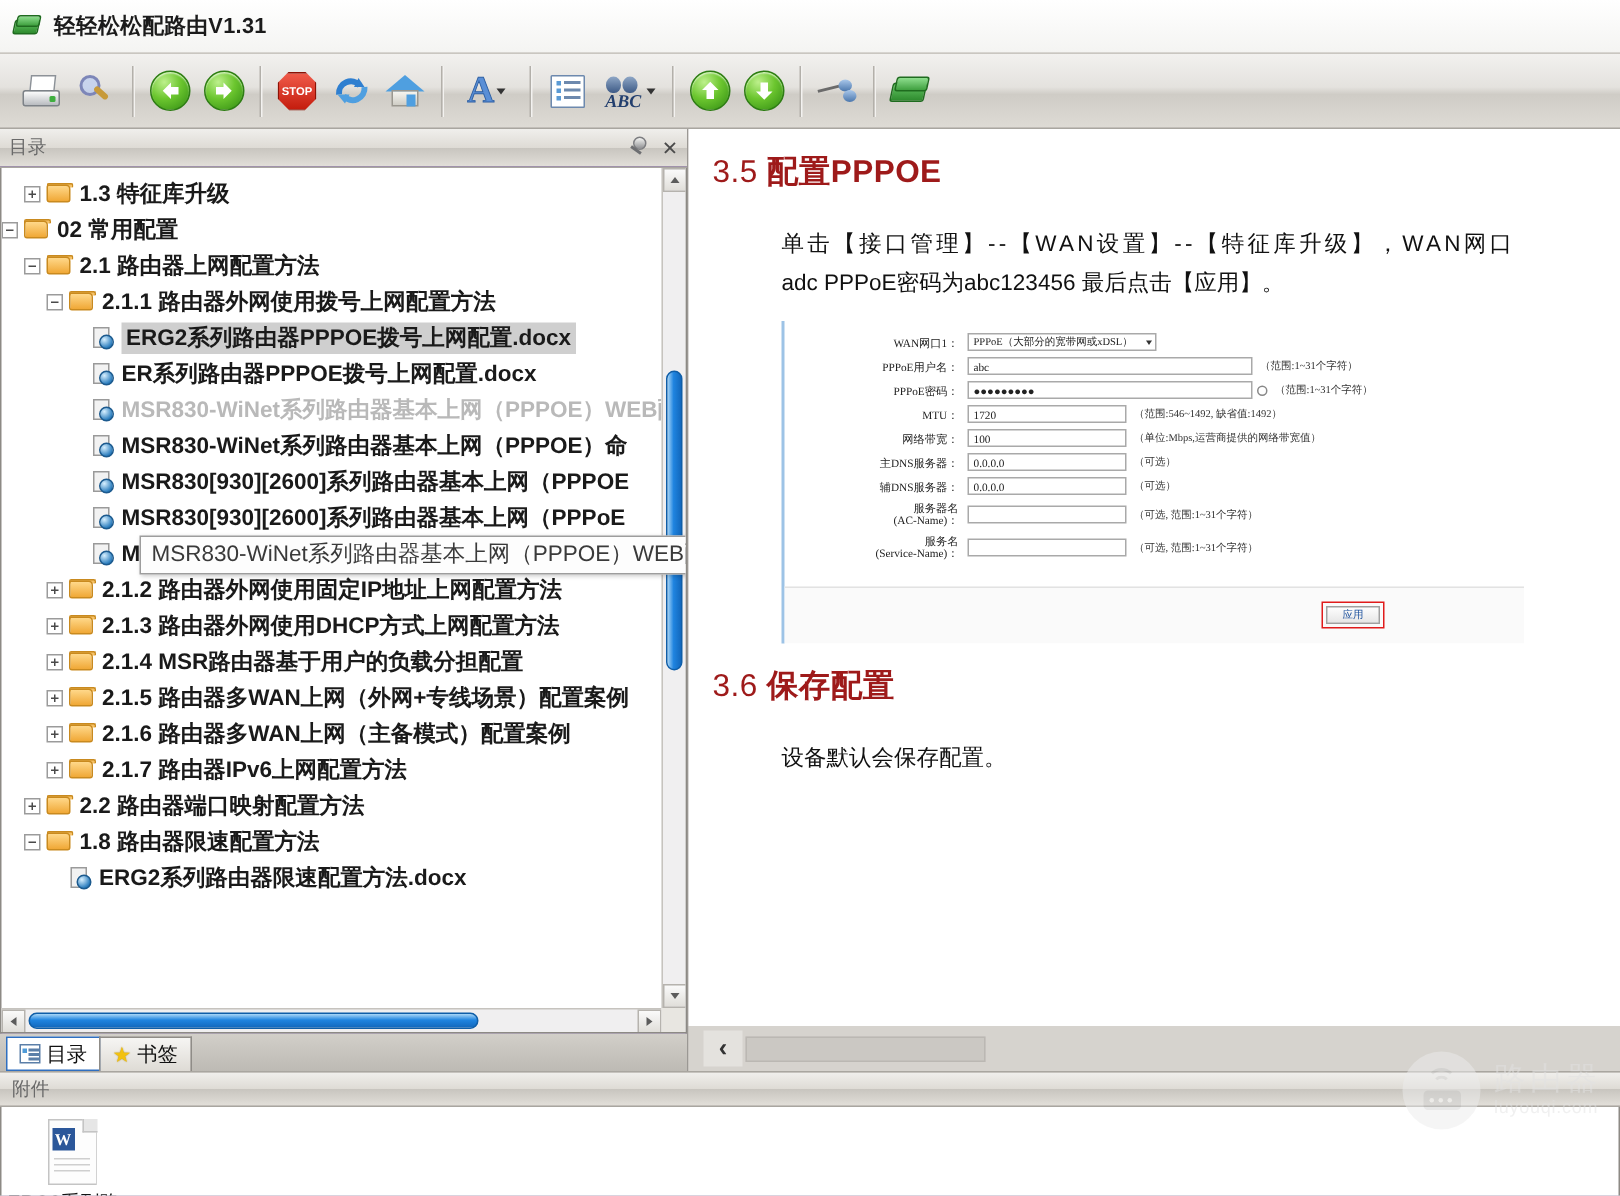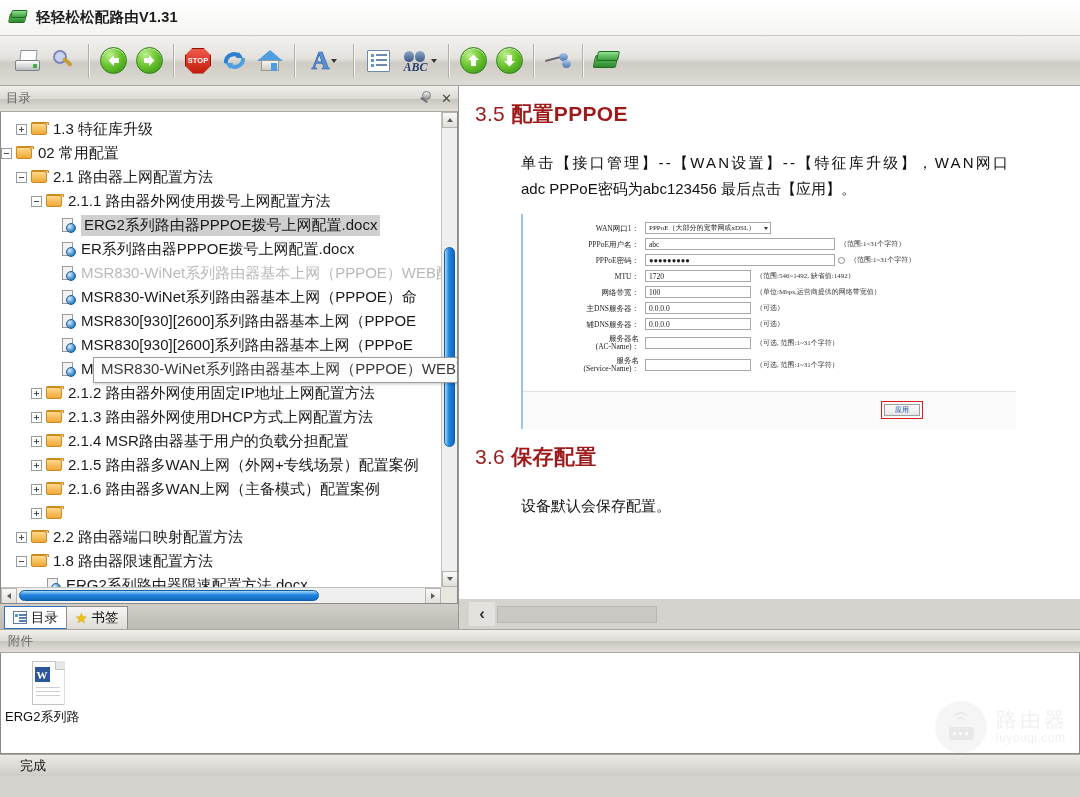--- a/index.html
+++ b/index.html
@@ -77,36 +77,36 @@
   .link2 { width:27px;height:18px;position:relative;}
   .link2 .e{position:absolute;width:9px;height:8px;border-radius:50%;background:linear-gradient(#a9c7ea,#4b77ad);}
   .link2 .e1{left:14px;top:1px;} .link2 .e2{left:17px;top:8px;}
   .link2 .st{position:absolute;left:0;top:6px;width:16px;height:2px;background:#6b6b6b;transform:rotate(-14deg);}
   .bkgreen { width:26px;height:20px;position:relative;}
   .bkgreen i{position:absolute;border-radius:2px;border:1px solid #1f6b1f;}
   .bkgreen i.a{left:0;top:4px;width:23px;height:13px;background:linear-gradient(#63c463,#2e8b2e);transform:skewX(-12deg);}
   .bkgreen i.b{left:3px;top:0;width:22px;height:10px;background:linear-gradient(#8ede8e,#3fa03f);transform:skewX(-12deg);}
 
   
-  .main { display:flex; height:543px; background:#4c1d95; }
+  .main { display:flex; height:628px; background:#4c1d95; }
 
   
   .leftpane { width:458px; display:flex; flex-direction:column; position:relative; }
   .panehdr {
     height:26px; background:linear-gradient(#f0efec 0%,#dedbd5 50%,#c8c5bf 51%,#e2dfd9 100%);
     border-bottom:1px solid #a9a6a0; display:flex; align-items:center; padding:0 6px;
   }
   .panehdr .t { font-size:12.5px; color:#6a6a6a; flex:1; }
   .pin { width:15px;height:15px;position:relative;margin-right:7px; }
   .pin .head{position:absolute;left:3px;top:0;width:9px;height:9px;border-radius:50%;background:linear-gradient(#f4f4f2,#8f9093);border:1px solid #7c7d80;}
   .pin .tail{position:absolute;left:1px;top:8px;width:8px;height:2px;background:#6d6e71;transform:rotate(35deg);}
   .xbtn { font-size:13px; color:#4a4a4a; line-height:1; cursor:default; }
 
   .treewrap { flex:1; background:#fff; border:1px solid #8d8a85; border-top:none; margin:0 0 0 0; position:relative; overflow:hidden; }
-  .tree { position:absolute; left:0; top:0; right:16px; bottom:16px; overflow:hidden; padding-top:5px; }
+  .tree { position:absolute; left:0; top:0; right:16px; bottom:16px; overflow:hidden; padding-top:5px;font-weight:bold; }
   .trow { height:24px; display:flex; align-items:center; font-size:15px; color:#1a1a1a; white-space:nowrap; }
   .trow .exp { width:11px;height:11px;border:1px solid #9b9b9b;background:#fff;margin-right:4px;position:relative;flex:none;font-size:0; }
   .trow .exp::before{content:"";position:absolute;left:2px;top:4.5px;width:5px;height:1px;background:#4a4a4a;}
   .trow .exp.plus::after{content:"";position:absolute;left:4px;top:2.5px;width:1px;height:5px;background:#4a4a4a;}
   .trow .spacer { width:15px; flex:none; }
   .folder { width:17px;height:14px;position:relative;margin-right:5px;flex:none; }
   .folder .bk{position:absolute;left:0;top:1px;width:16px;height:12px;background:linear-gradient(#ffd88a,#f0a836);border:1px solid #c98a1f;border-radius:1.5px 3px 2px 2px;}
   .folder .tab{position:absolute;left:0;top:0px;width:7px;height:3px;background:#f5c167;border:1px solid #c98a1f;border-bottom:none;border-radius:1.5px 1.5px 0 0;}
   .docico { width:15px;height:15px;position:relative;margin-right:5px;flex:none; }
   .docico .pg{position:absolute;left:1px;top:0;width:11px;height:14px;background:#f2f2f2;border:1px solid #9a9a9a;}
@@ -524,20 +524,21 @@
             <span class="lbl">2.1.6 路由器多WAN上网（主备模式）配置案例</span>
           </div>
           <div class="trow">
             <span class="spacer"></span>
             <span class="spacer"></span>
             <span class="exp plus"></span>
             <span class="folder">
               <i class="tab"></i>
               <i class="bk"></i>
             </span>
+            <span class="lbl">2.1.7 路由器IPv6上网配置方法</span>
           </div>
           <div class="trow">
             <span class="spacer"></span>
             <span class="exp plus"></span>
             <span class="folder">
               <i class="tab"></i>
               <i class="bk"></i>
             </span>
             <span class="lbl">2.2 路由器端口映射配置方法</span>
           </div>

